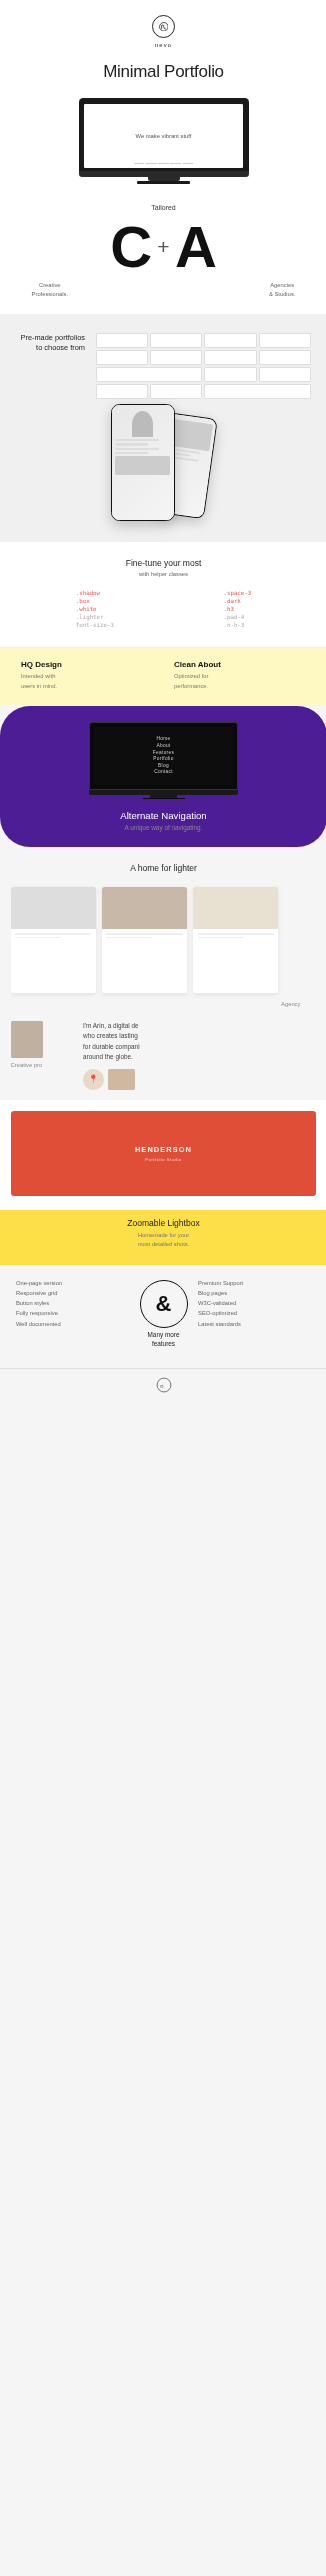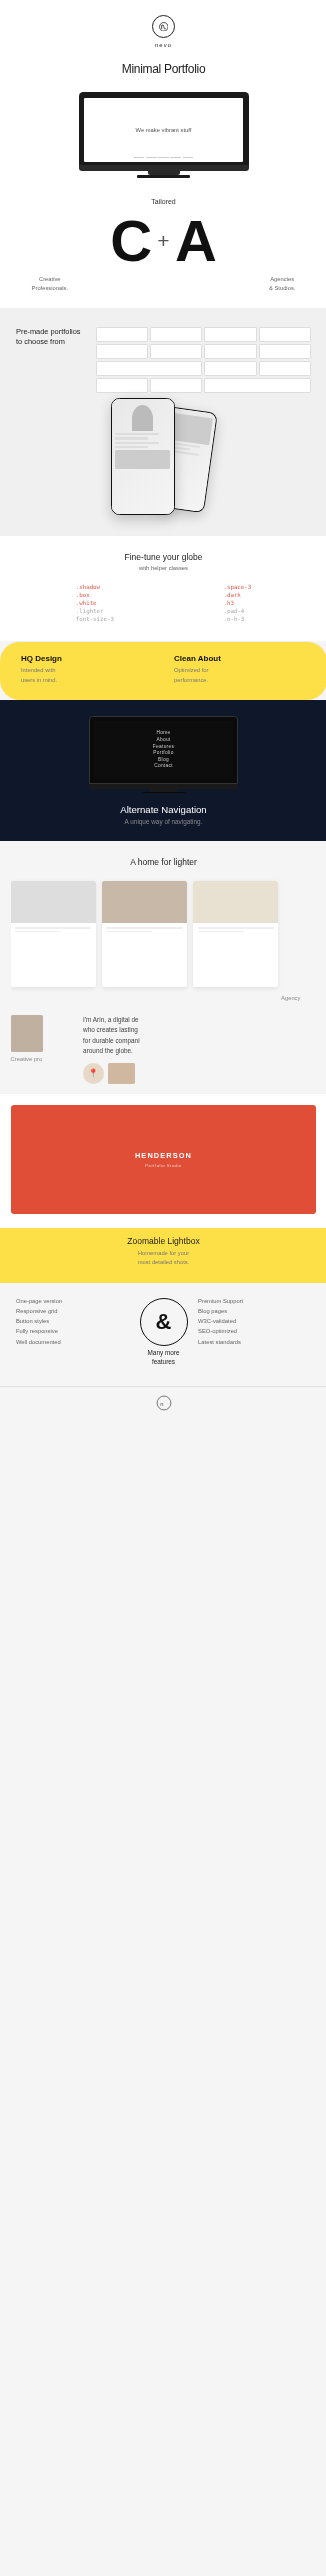--- a/index.html
+++ b/index.html
@@ -37,21 +37,21 @@
       text-transform: lowercase;
     }
 
     
     .section-title {
       background: #fff;
       text-align: center;
       padding: 5.3px 10.6px 10.6px;
     }
     .main-title {
-      font-size: 12px;
+      font-size: 17px;
       font-weight: 300;
       letter-spacing: -0.3px;
       color: #222;
     }
 
     
     .section-mockup {
       background: #fff;
       display: flex;
       justify-content: center;
@@ -161,20 +161,21 @@
       line-height: 1.5;
     }
 
     
     .section-premade {
       background: #f0f0f0;
       padding: 19px 16px 10.6px;
       display: flex;
       flex-direction: column;
       align-items: flex-start;
+      text-align: right;
     }
     .premade-content {
       display: flex;
       align-items: flex-start;
       gap: 10.6px;
       width: 100%;
     }
     .premade-text {
       flex: 0 0 69px;
     }
@@ -295,47 +296,47 @@
       color: #e05a4e;
       margin-bottom: 2.1px;
       font-family: monospace;
     }
     .helper-item.muted {
       color: #aaa;
     }
 
     
     .section-hq {
-      background: #fde047;
+      background: #fef9c3;
       display: flex;
       padding: 12.7px 21px 15px;
       gap: 21px;
       border-top: 0.5px solid #eee;
-      border-radius: 20px;
     }
     .hq-col {
       flex: 1;
     }
     .hq-title {
       font-size: 8px;
       font-weight: 600;
       margin-bottom: 3.2px;
       color: #111;
     }
     .hq-desc {
       font-size: 5.8px;
       color: #777;
       line-height: 1.6;
     }
 
     
     .section-dark-nav {
-      background: #0f172a;
+      background: #4c1d95;
       padding: 16px 10.6px 16px;
       text-align: center;
+      border-radius: 30px;
     }
     .dark-laptop {
       width: 149px;
       margin: 0 auto 10.6px;
     }
     .dark-screen-outer {
       background: #0a0a0a;
       border: 1.1px solid #333;
       border-radius: 3.2px 3.2px 0 0;
       padding: 4.2px;
@@ -496,21 +497,21 @@
     }
 
     
     .section-red {
       background: #fff;
       padding: 10.6px;
     }
     .red-card {
       background: #e04e38;
       border-radius: 3.2px;
-      height: 109px;
+      height: 85px;
       display: flex;
       align-items: center;
       justify-content: center;
       margin-bottom: 3.2px;
       position: relative;
       overflow: hidden;
     }
     .red-card-text {
       color: #fff;
       font-size: 7.4px;
@@ -709,21 +710,21 @@
         <div class="phone-text-line short"></div>
         <div class="phone-text-line"></div>
         <div class="phone-text-line short"></div>
         <div class="phone-img-placeholder" style="height:18.6px;"></div>
       </div>
     </div>
   </div>
 </div>
 
 <div class="section-helper">
-  <div class="helper-title">Fine-tune your globe</div>
+  <div class="helper-title">Fine-tune your most</div>
   <div class="helper-subtitle">with helper classes</div>
   <div class="helper-cols">
     <div class="helper-col">
       <div class="helper-item">.shadow</div>
       <div class="helper-item">.box</div>
       <div class="helper-item">.white</div>
       <div class="helper-item muted">.lighter</div>
       <div class="helper-item muted">font-size-3</div>
     </div>
     <div class="helper-col">

